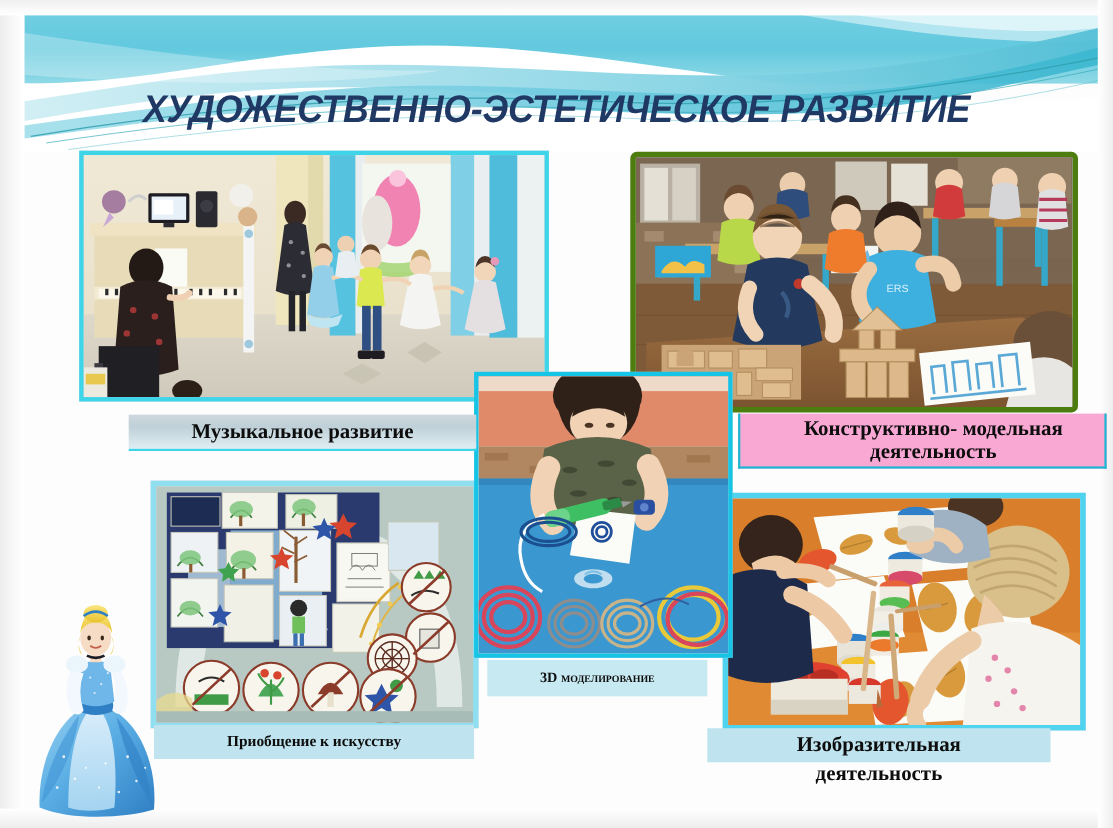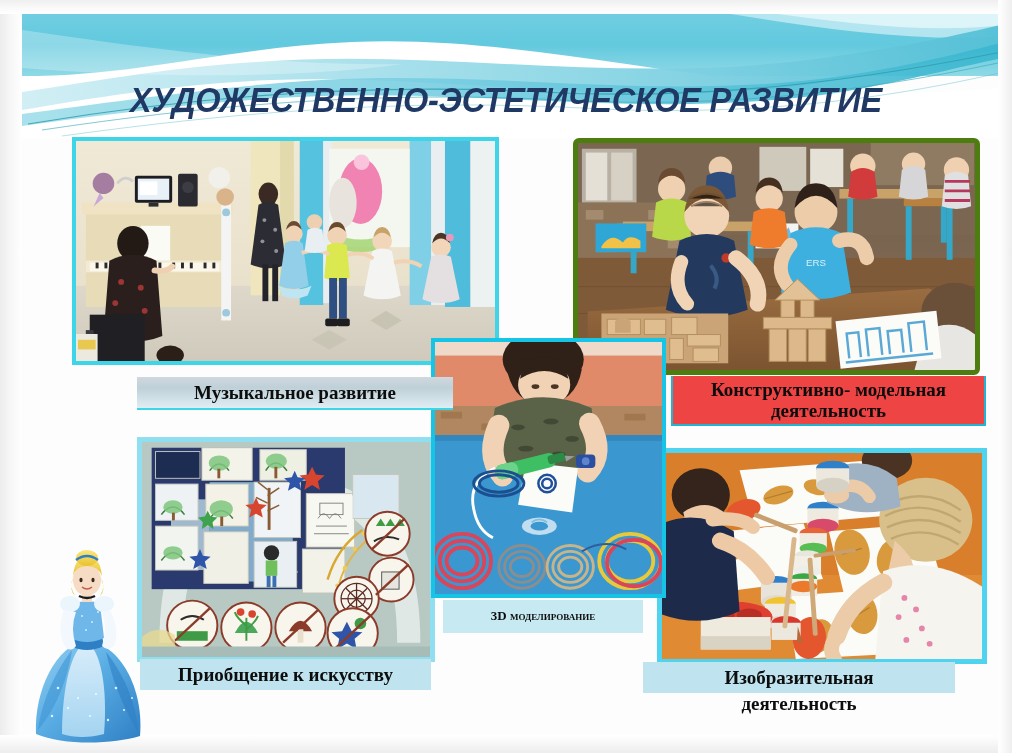--- a/index.html
+++ b/index.html
@@ -49,28 +49,28 @@
   #photo-paint{left:657px;top:448px;width:330px;height:216px;
     border:5px solid #4fd3ef;box-sizing:border-box;}
   #photo-3d{left:431px;top:338px;width:235px;height:260px;
     border:4px solid #16c4e6;box-sizing:border-box;z-index:6;}
 
   
   .caption{position:absolute;display:flex;align-items:center;justify-content:center;
     text-align:center;font-family:"Liberation Serif",serif;font-weight:bold;
     color:#0d0d0d;line-height:1.13;z-index:7;}
 
-  #cap-music{left:137px;top:377px;width:316px;height:31px;font-size:19px;
+  #cap-music{left:117px;top:377px;width:316px;height:31px;font-size:19px;
     background:linear-gradient(180deg,#cfd8dd 0%,#bfd0d8 35%,#dfeef3 100%);
     border-bottom:2px solid #3fd5e8;}
   #cap-construct{left:671px;top:376px;width:311px;height:48px;font-size:19px;
-    background:#ef4444;border:2px solid #1fb6d4;border-top:none;}
+    background:#f9a8d4;border:2px solid #1fb6d4;border-top:none;padding-left:20px;}
   #cap-3d{left:443px;top:600px;width:200px;height:33px;font-size:13px;
     background:#c7e9f1;}
-  #cap-art{left:140px;top:659px;width:291px;height:31px;font-size:19px;
+  #cap-art{left:140px;top:659px;width:291px;height:31px;font-size:14px;
     background:#bfe4ef;}
   #cap-paint{left:643px;top:662px;width:312px;height:31px;font-size:19px;
     background:#bfe4ef;}
   #cap-paint .l2{position:absolute;left:0;top:31px;width:312px;
     background:transparent;}
 
   .cap-2line{flex-direction:column;}
 
   
   #cinderella{position:absolute;left:28px;top:548px;width:118px;height:200px;z-index:8;}

